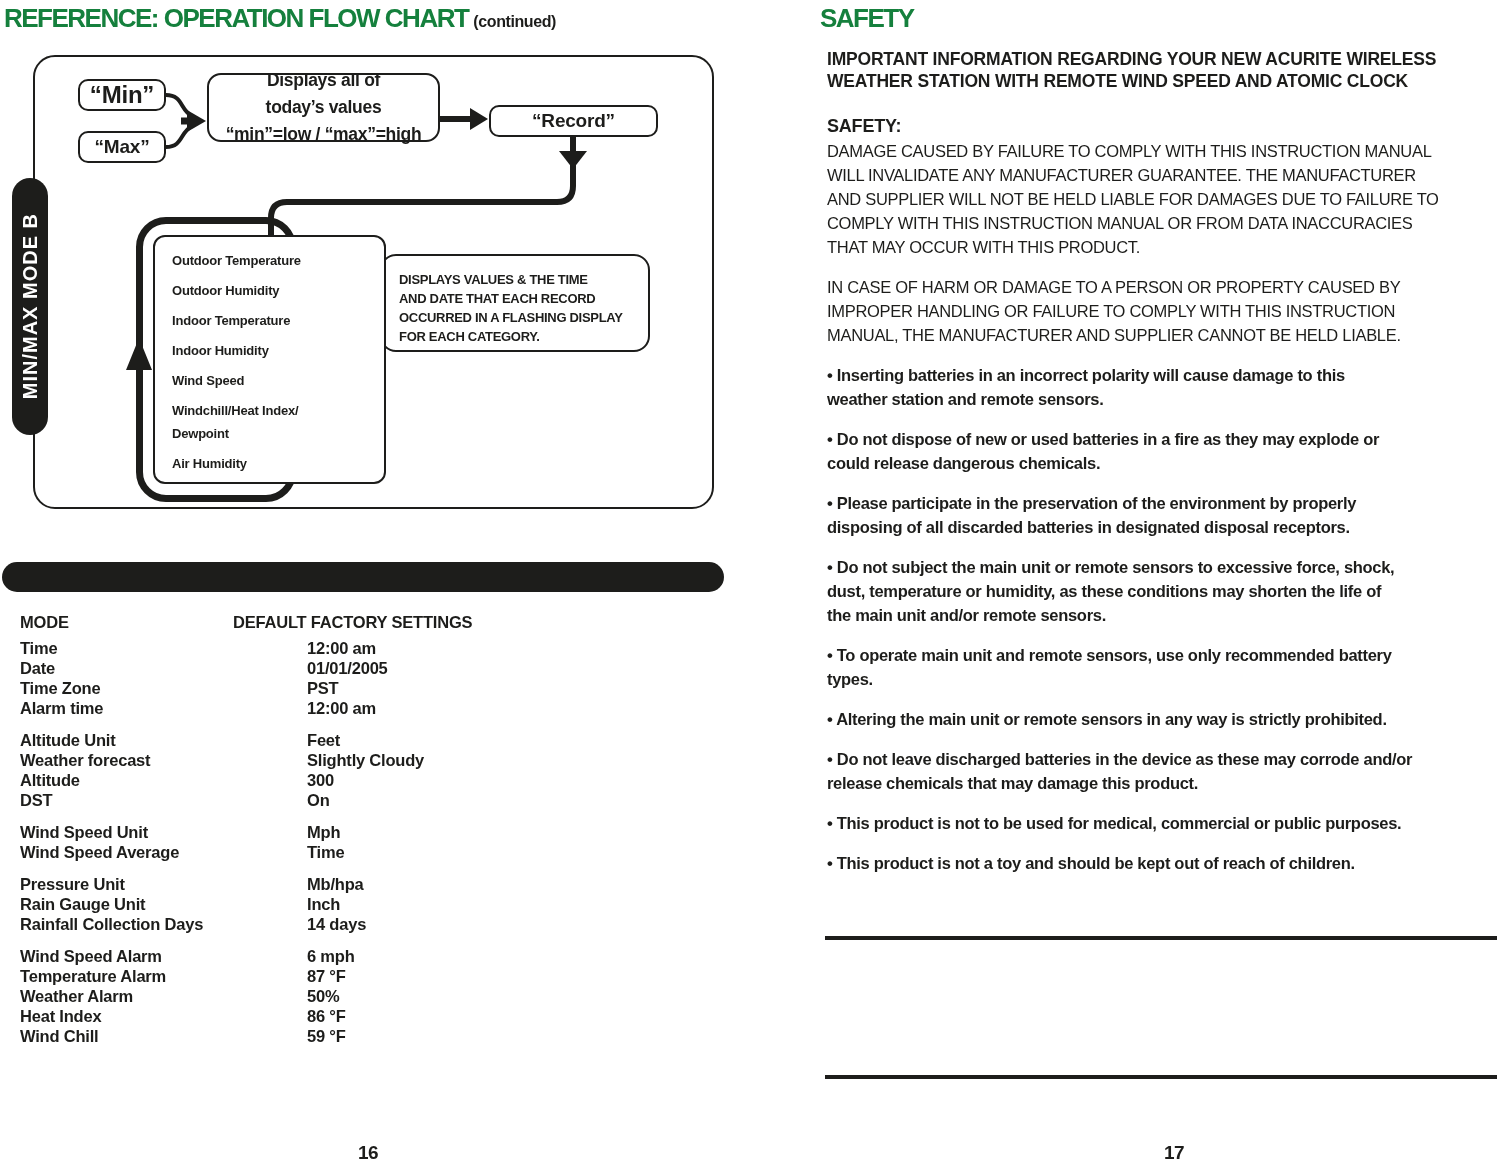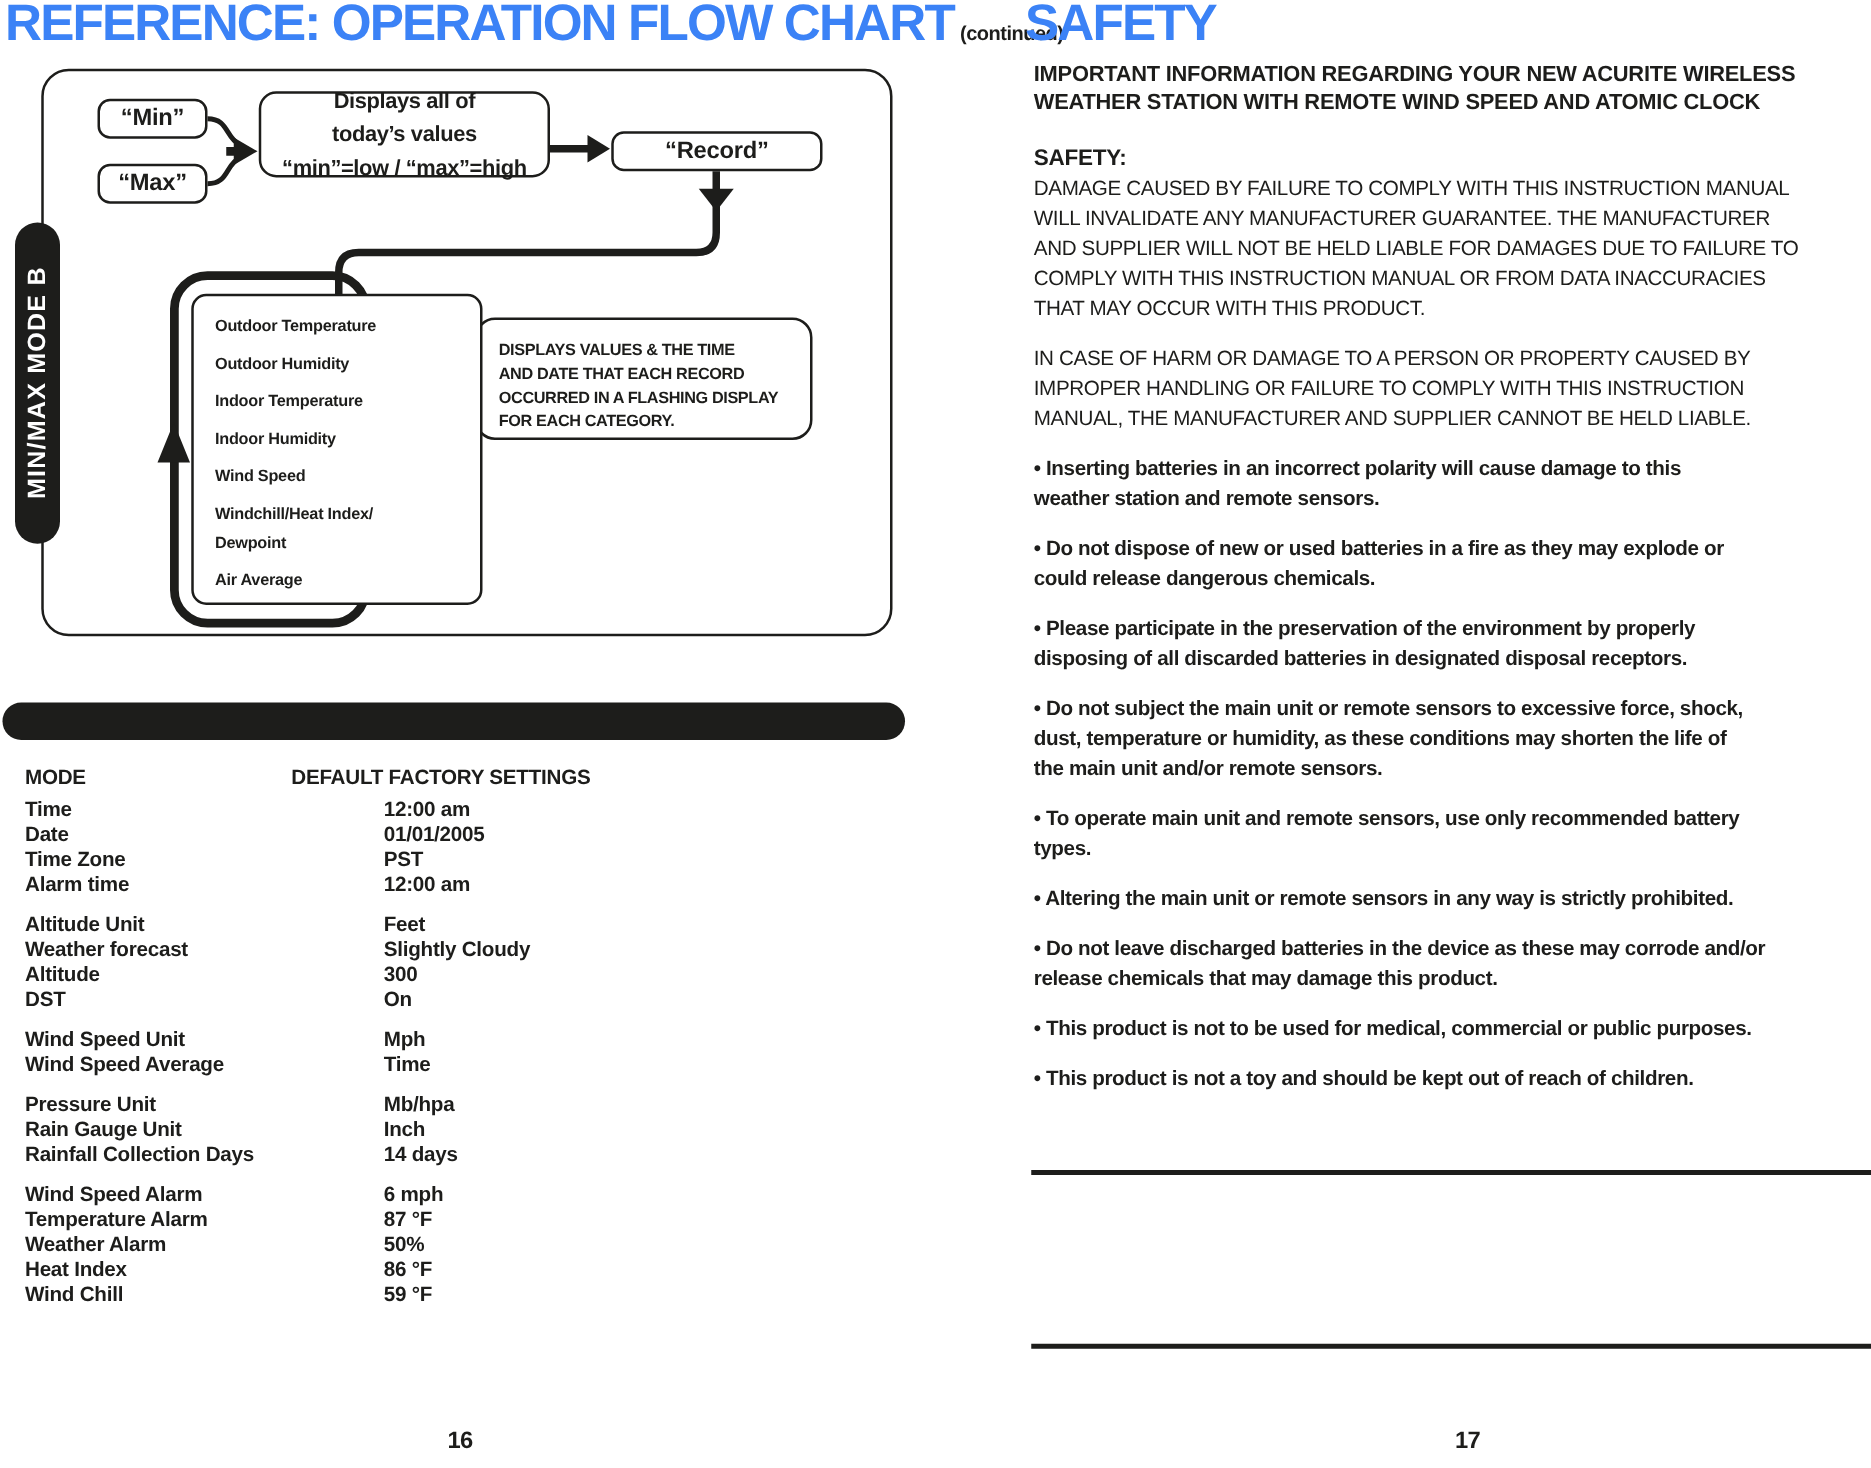--- a/index.html
+++ b/index.html
@@ -6,41 +6,41 @@
   body{
     width:1497px;height:1174px;position:relative;overflow:hidden;
     background:#ffffff;color:#1d1d1b;
     font-family:"Liberation Sans", sans-serif;
   }
   .abs{position:absolute;}
 
   
   .title-row{position:absolute;left:4px;top:0;display:flex;align-items:baseline;}
   h1.big{
-    margin:0;font-size:41px;font-weight:800;letter-spacing:-1.5px;line-height:36px;
-    color:#3b82f6;white-space:nowrap;
+    margin:0;font-size:26px;font-weight:800;letter-spacing:-1.5px;line-height:36px;
+    color:#15803d;white-space:nowrap;
   }
   .cont{font-size:16px;font-weight:700;letter-spacing:-.4px;margin-left:5px;}
 
   
   .flow{
     position:absolute;left:33px;top:55px;width:677px;height:450px;
     border:2.5px solid #1d1d1b;border-radius:22px;
   }
   .flow svg{position:absolute;left:0;top:0;z-index:2;}
   .loop-rect{
     position:absolute;left:101px;top:160px;width:160px;height:285px;
     border:7px solid #1d1d1b;border-radius:30px;box-sizing:border-box;z-index:1;
   }
   .fbox{
     position:absolute;background:#fff;border:2.5px solid #1d1d1b;border-radius:10px;
     display:flex;align-items:center;justify-content:center;text-align:center;
     font-weight:700;z-index:3;box-sizing:border-box;letter-spacing:-.2px;
   }
-  .min-box{left:43px;top:22px;width:88px;height:32px;font-size:19px;}
+  .min-box{left:43px;top:22px;width:88px;height:32px;font-size:24px;}
   .max-box{left:43px;top:74px;width:88px;height:32px;font-size:19px;}
   .disp-box{left:172px;top:16px;width:233px;height:69px;border-radius:14px;
     flex-direction:column;font-size:17.5px;line-height:27px;letter-spacing:-.3px;}
   .rec-box{left:454px;top:48px;width:169px;height:32px;font-size:19px;}
   .list-box{
     position:absolute;left:118px;top:178px;width:233px;height:249px;
     background:#fff;border:2.5px solid #1d1d1b;border-radius:12px;z-index:3;
     box-sizing:border-box;padding:13px 0 0 17px;
   }
   .list-box .item{
@@ -143,21 +143,21 @@
 FOR EACH CATEGORY.</div>
 
     <div class="list-box">
       <div class="item">Outdoor Temperature</div>
       <div class="item">Outdoor Humidity</div>
       <div class="item">Indoor Temperature</div>
       <div class="item">Indoor Humidity</div>
       <div class="item">Wind Speed</div>
       <div class="item">Windchill/Heat Index/
 Dewpoint</div>
-      <div class="item">Air Average</div>
+      <div class="item">Air Humidity</div>
     </div>
   </div>
 
   <div class="mode-pill">
     <span>MIN/MAX MODE B</span>
   </div>
 
   <div class="black-bar"></div>
 
   <div class="settings">

